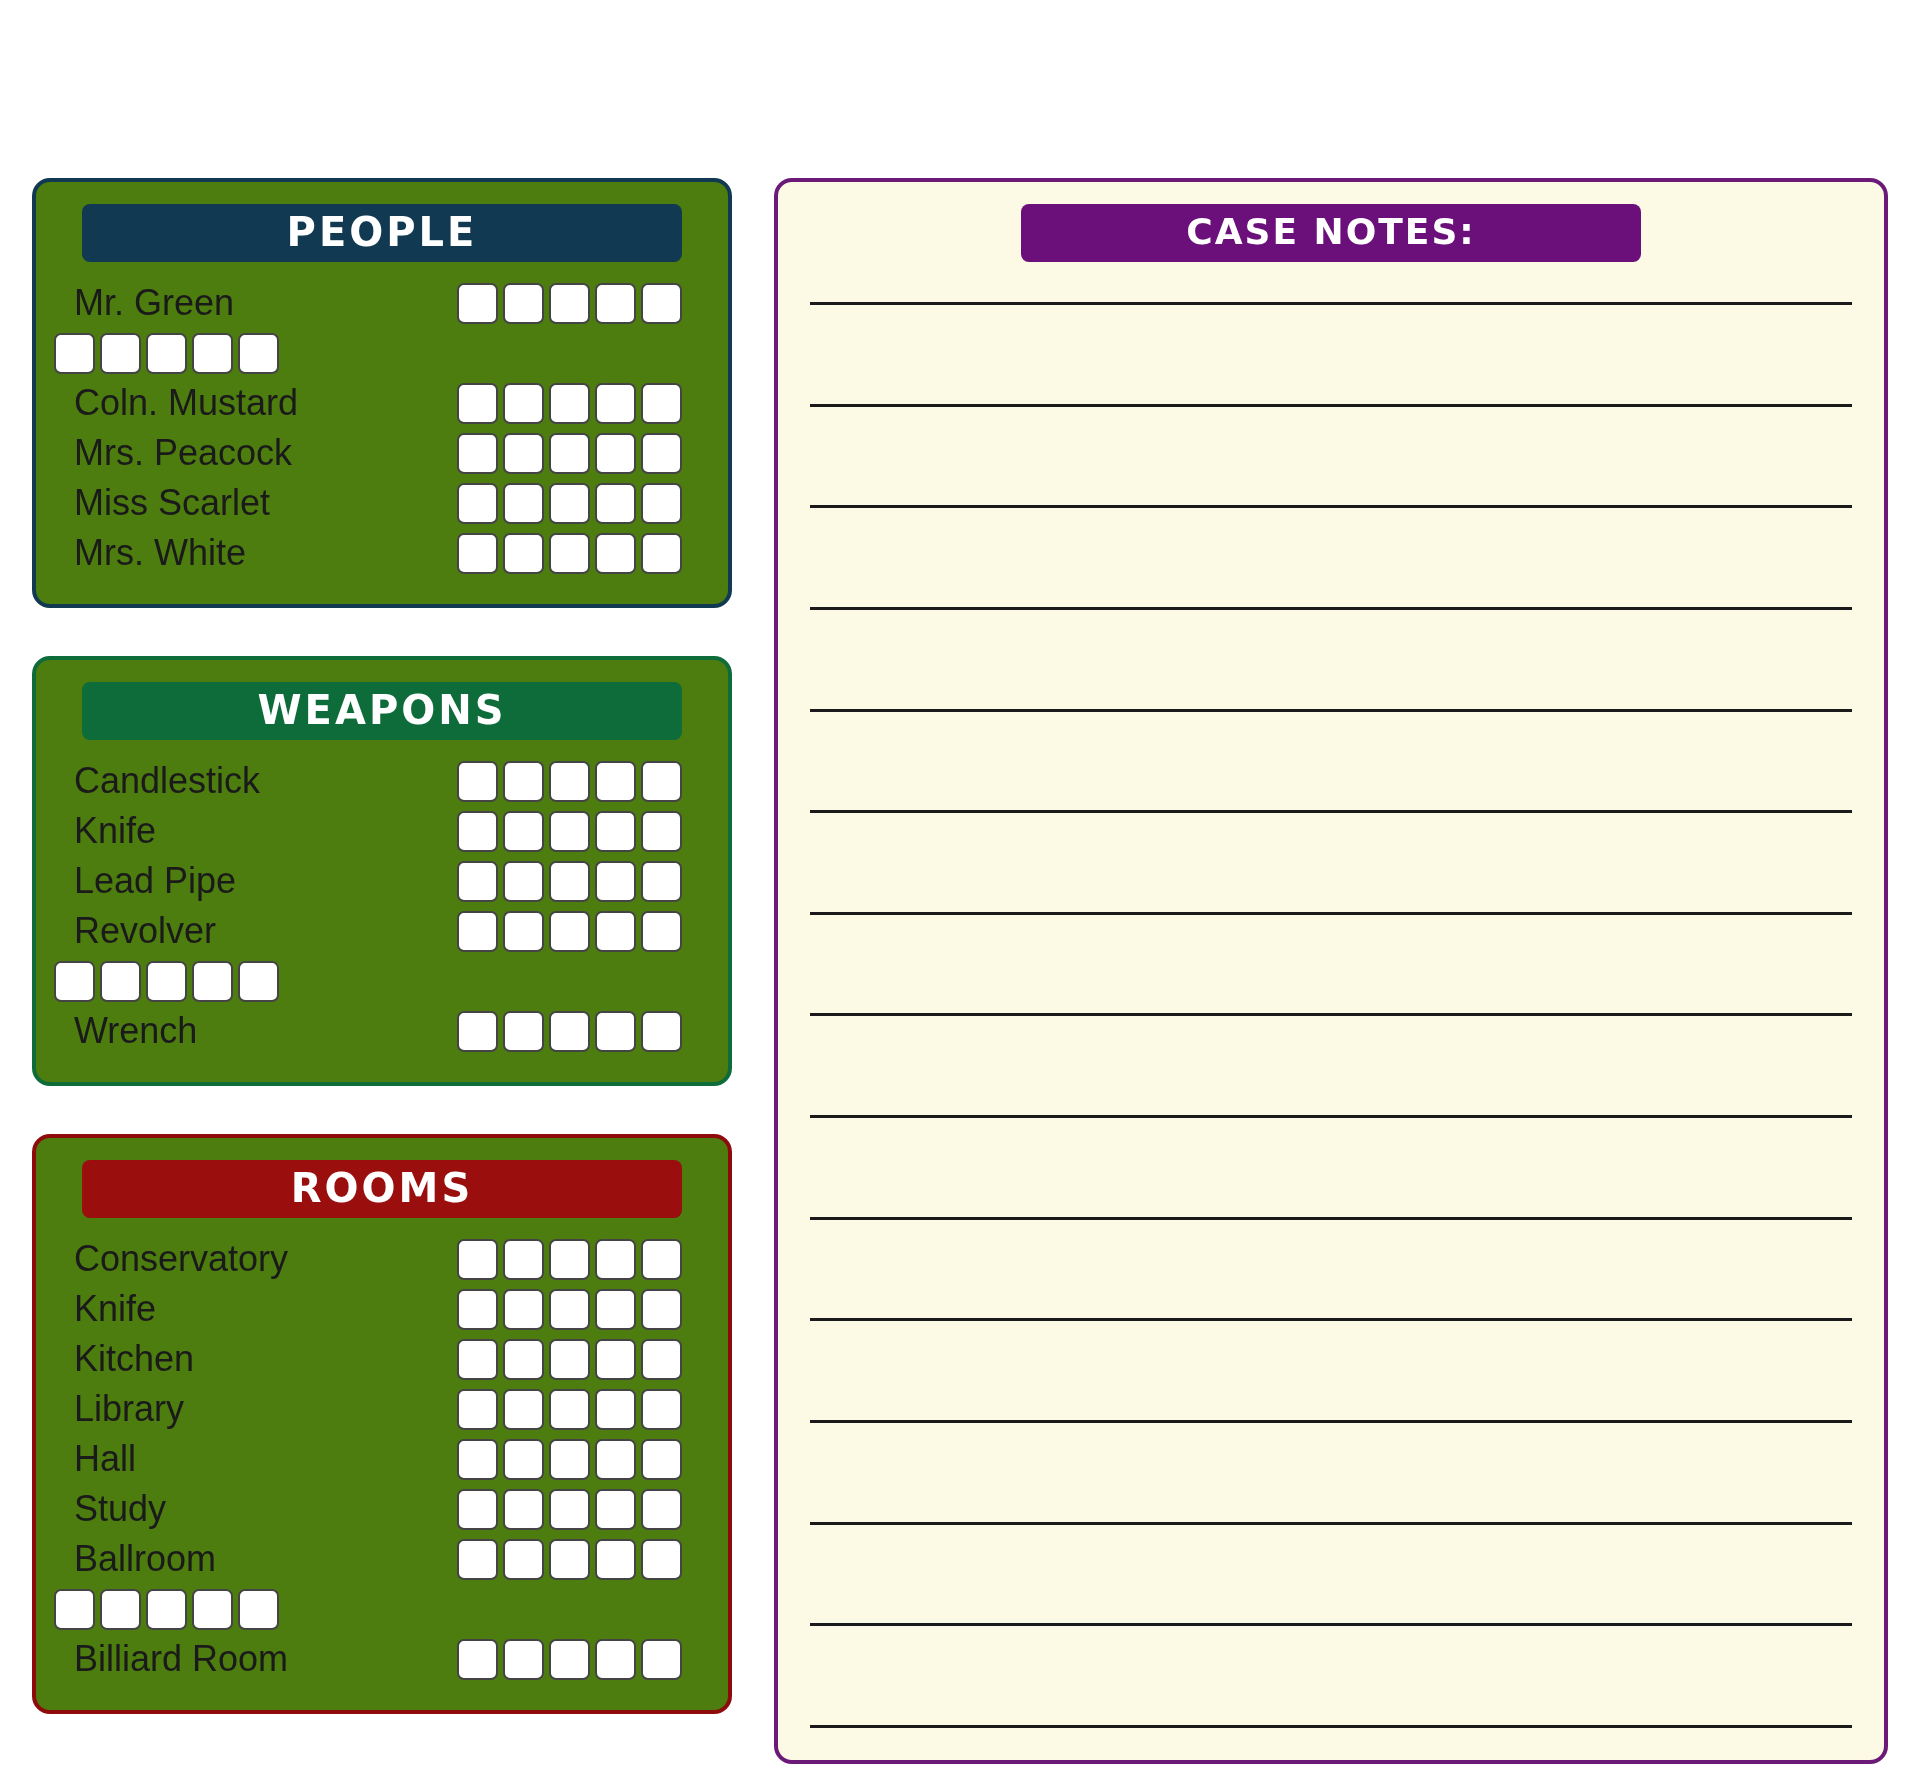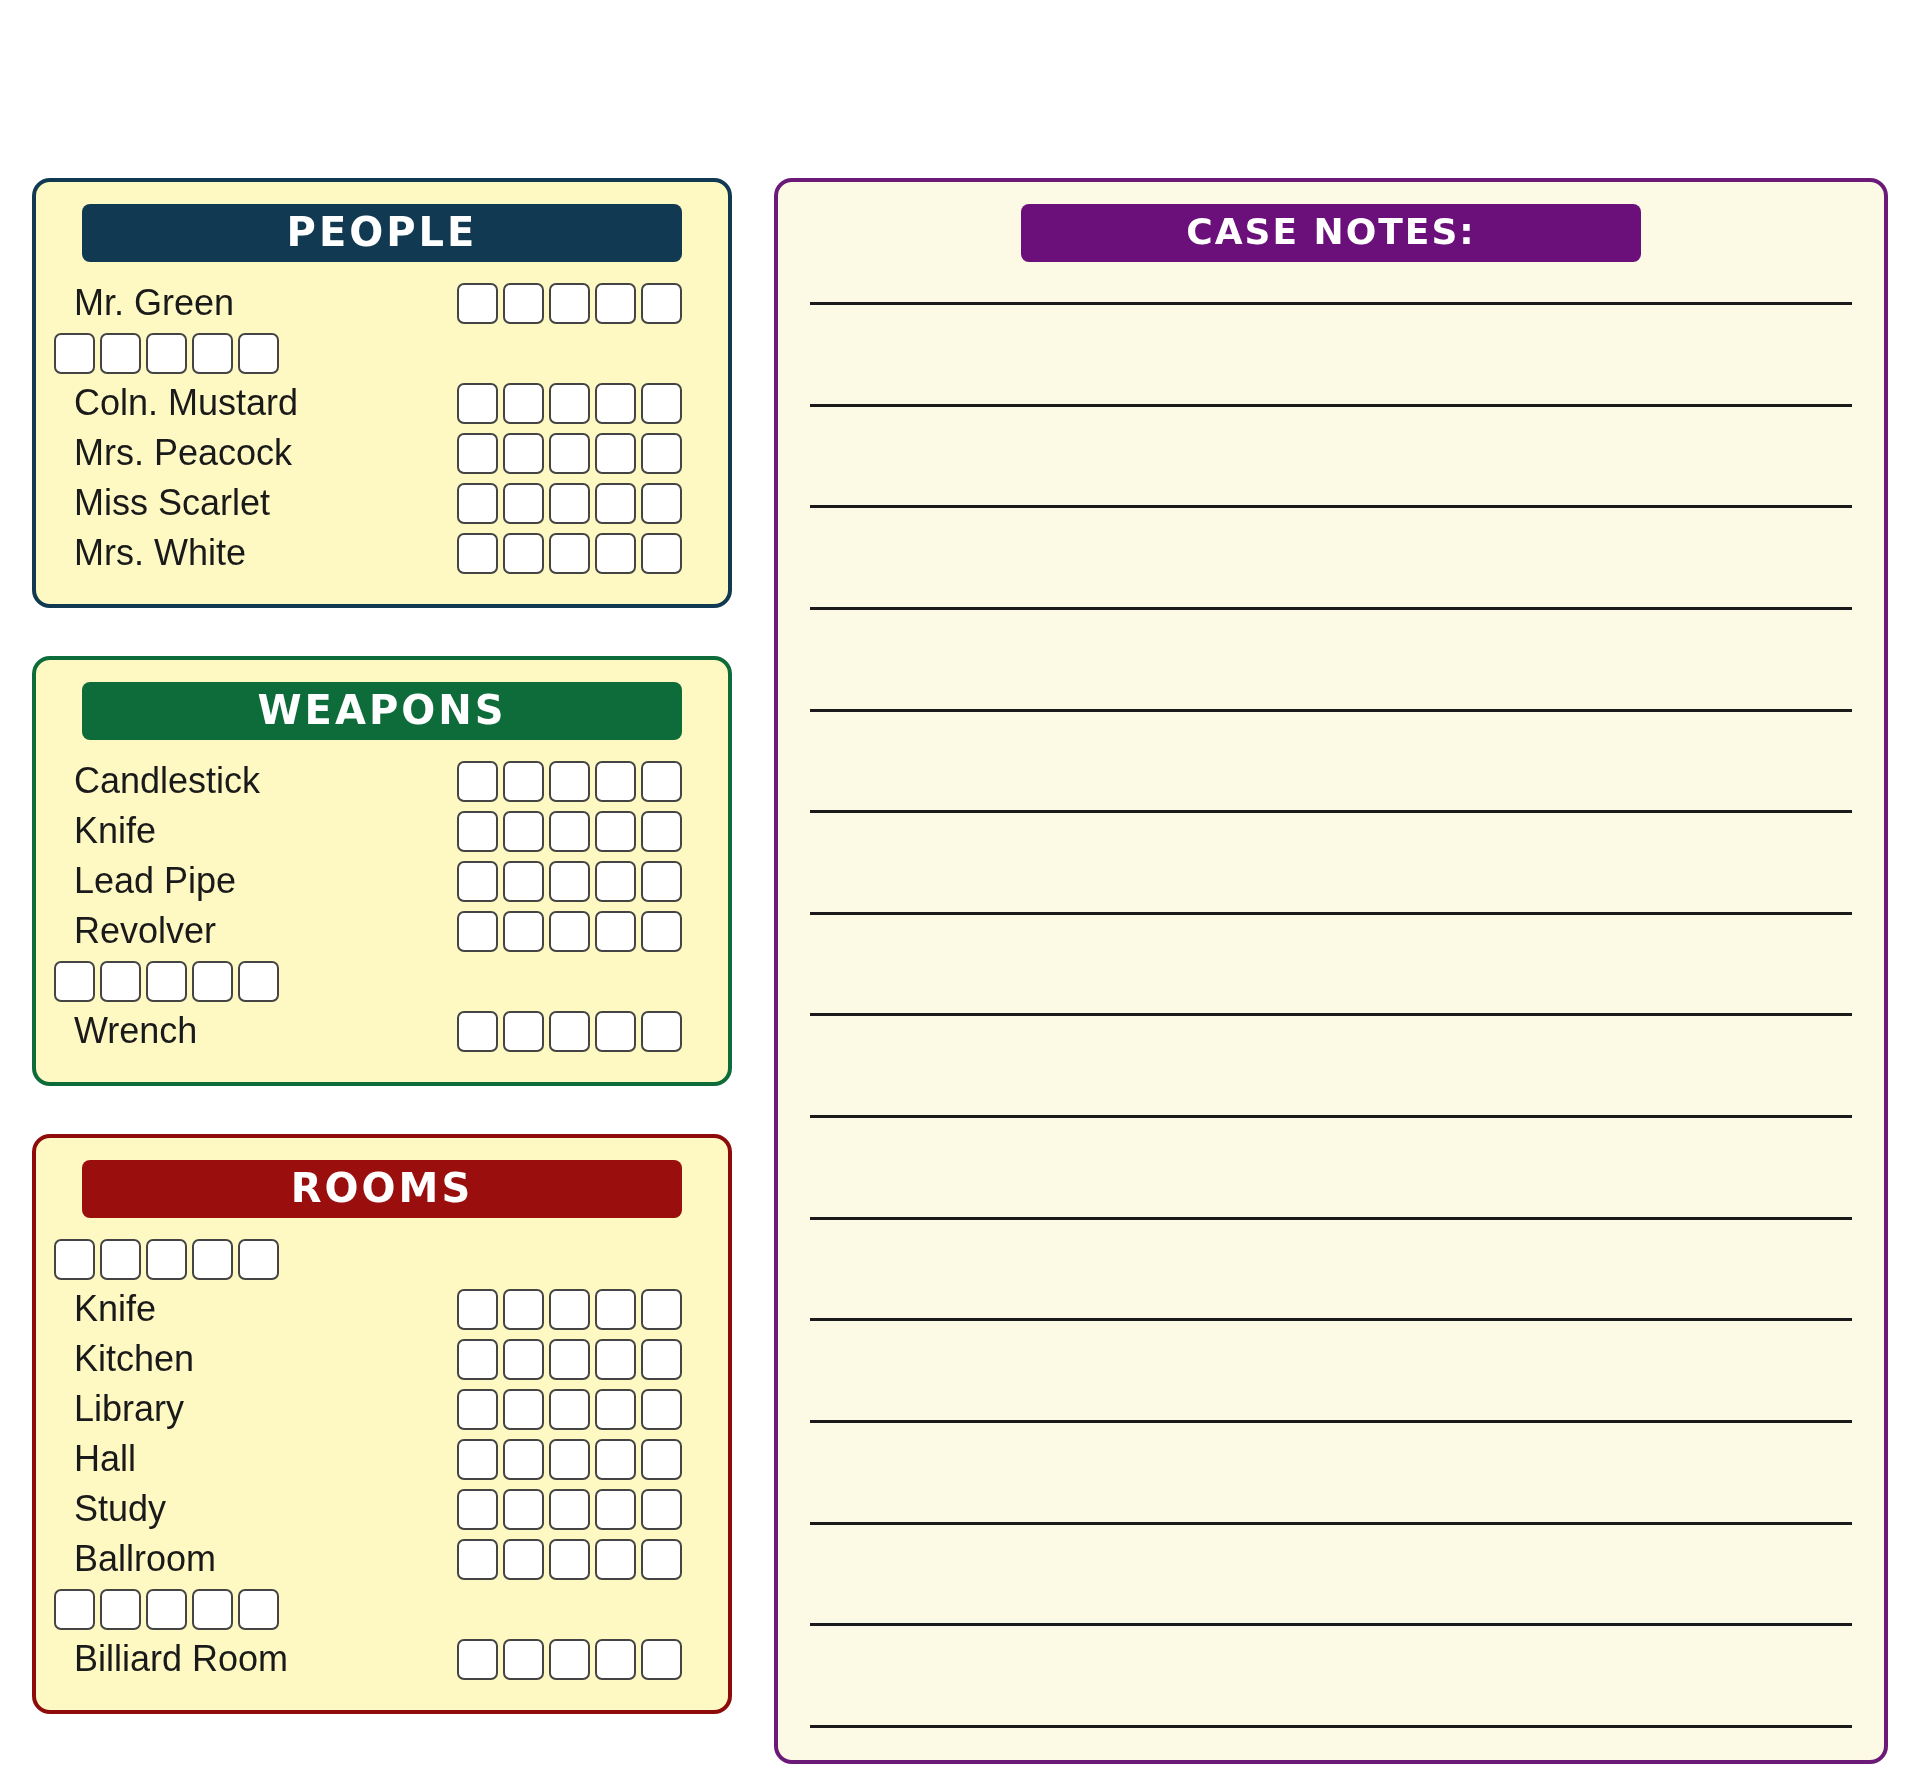--- a/index.html
+++ b/index.html
@@ -47,21 +47,21 @@
     display: flex;
     flex-direction: column;
     gap: 48px;
   }
   .right-col {
     flex: 1;
   }
 
   
   .card {
-    background: #fef9c3;
+    background: #4d7c0f;
     border: 4px solid #113A52;
     border-radius: 18px;
     padding: 14px 18px 26px 18px;
     position: relative;
   }
   .card.people   { border-color: #113A52; }
   .card.weapons  { border-color: #0E6B3A; }
   .card.rooms    { border-color: #8E0B0B; }
 
   .card-header {
@@ -280,20 +280,21 @@
                 <div class="box"></div>
               </div>
             </div>
           </div>
       </div>
 
       <div class="card rooms">
         <div class="card-header">ROOMS</div>
         <div class="rows" id="rows-rooms">
             <div class="row">
+              <div class="row-label">Conservatory</div>
               <div class="boxes">
                 <div class="box"></div>
                 <div class="box"></div>
                 <div class="box"></div>
                 <div class="box"></div>
                 <div class="box"></div>
               </div>
             </div>
             <div class="row">
               <div class="row-label">Knife</div>

